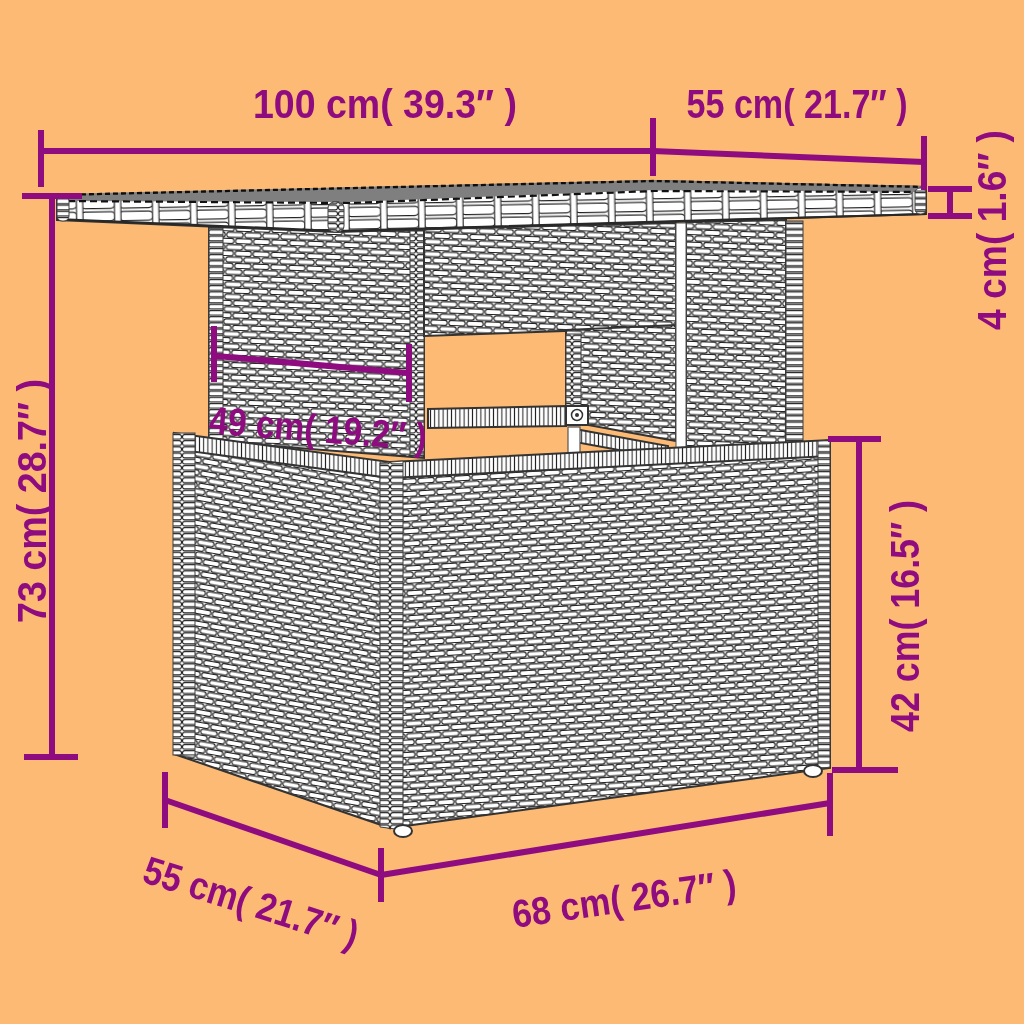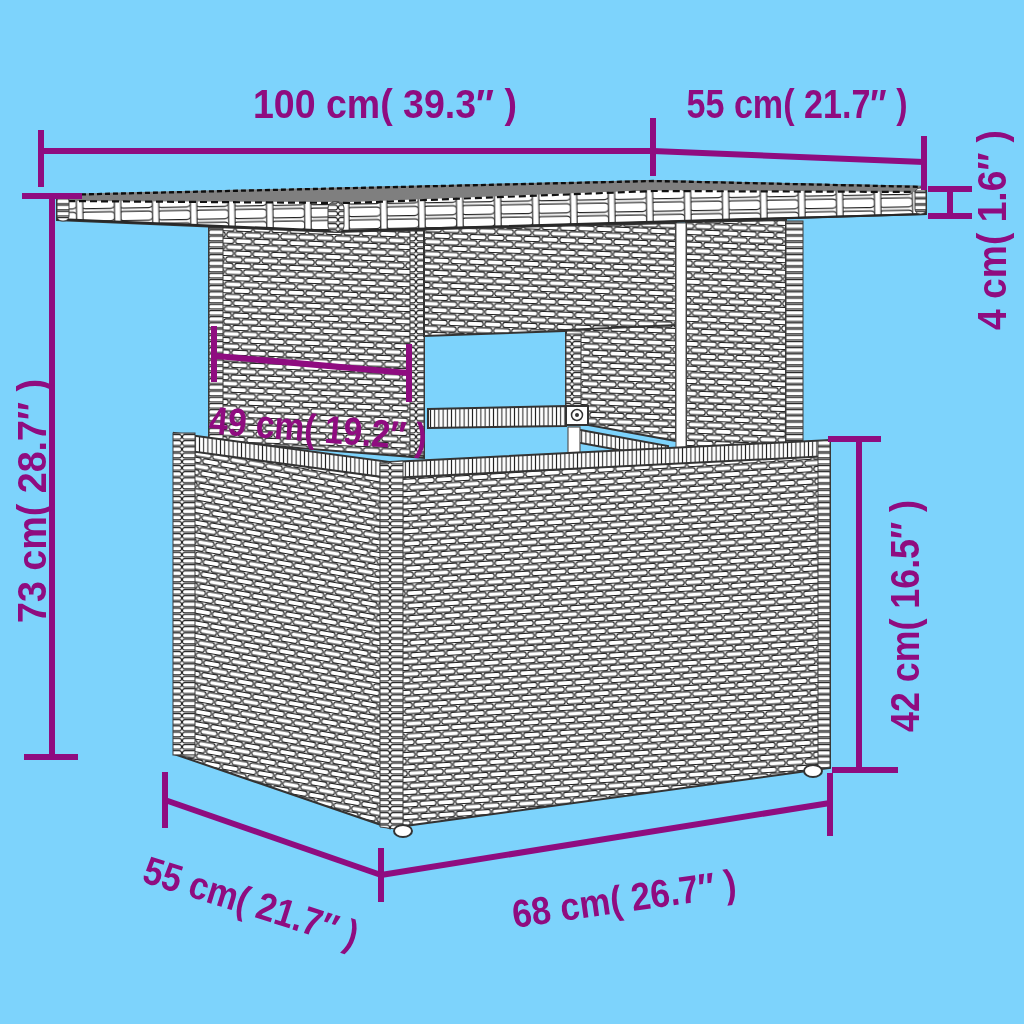--- a/index.html
+++ b/index.html
@@ -1,16 +1,16 @@
 <!DOCTYPE html>
 <html><head>
 <meta charset="utf-8">
 <style>
   html,body{margin:0;padding:0;background:#ffffff;}
-  .wrap{width:1024px;height:1024px;position:relative;background:#7dd3fc;overflow:hidden;}
+  .wrap{width:1024px;height:1024px;position:relative;background:#fdba74;overflow:hidden;}
   text{font-family:"Liberation Sans", sans-serif;font-weight:bold;fill:#8f0c80;}
 </style>
 </head>
 <body>
 
 <div class="wrap">
 <svg width="1024" height="1024" viewBox="0 0 1024 1024">
 <defs>
 
   <pattern id="wvP" width="18" height="12.4" patternUnits="userSpaceOnUse" patternTransform="rotate(2)">

